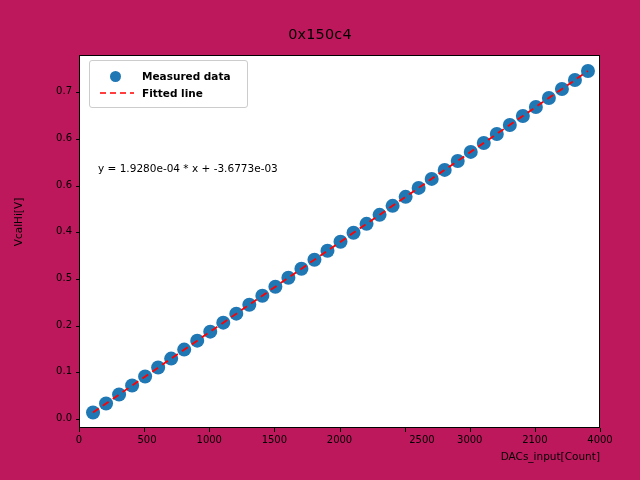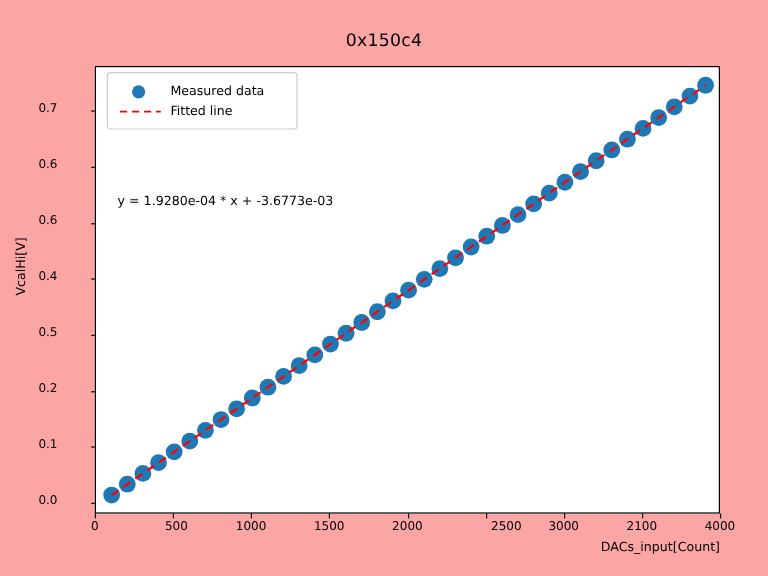--- a/index.html
+++ b/index.html
@@ -10,21 +10,21 @@
   body {
     width: 640px;
     height: 480px;
     font-family: "DejaVu Sans", sans-serif;
     overflow: hidden;
   }
   #figure {
     position: relative;
     width: 640px;
     height: 480px;
-    background: #fca5a5;
+    background: #be185d;
   }
   #chart-title {
     position: absolute;
     left: 0;
     top: 26px;
     width: 640px;
     text-align: center;
     font-size: 14.4px;
     color: #000000;
     letter-spacing: 0.2px;
@@ -70,21 +70,21 @@
     color: #000000;
     text-align: center;
     width: 60px;
     margin-left: -30px;
   }
   .ytick-label {
     position: absolute;
     right: 568px;
     font-size: 10px;
     color: #000000;
-    text-align: left;
+    text-align: right;
     width: 40px;
     margin-top: -7px;
   }
   #xlabel {
     position: absolute;
     left: 79px;
     top: 450px;
     width: 521px;
     text-align: right;
     font-size: 10.5px;
@@ -114,20 +114,21 @@
   #legend {
     position: absolute;
     left: 89px;
     top: 60px;
     width: 159px;
     box-sizing: border-box;
     background: #ffffff;
     border: 1px solid #cccccc;
     border-radius: 3px;
     padding: 6px 8px 6px 8px;
+    font-weight: bold;
   }
   .legend-row {
     display: flex;
     align-items: center;
     height: 17px;
   }
   .legend-key {
     width: 38px;
     height: 16px;
     position: relative;

